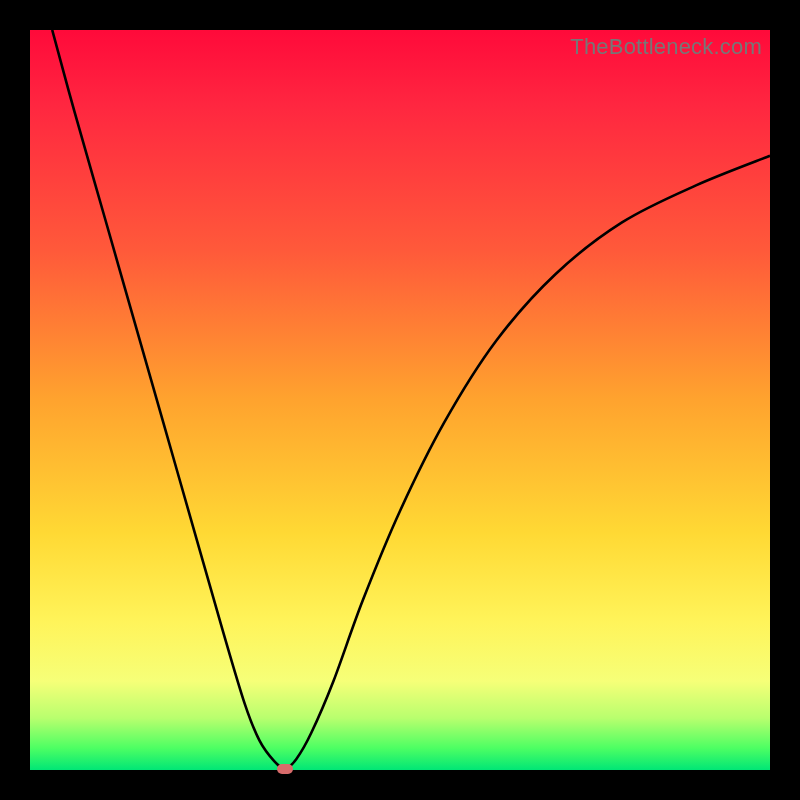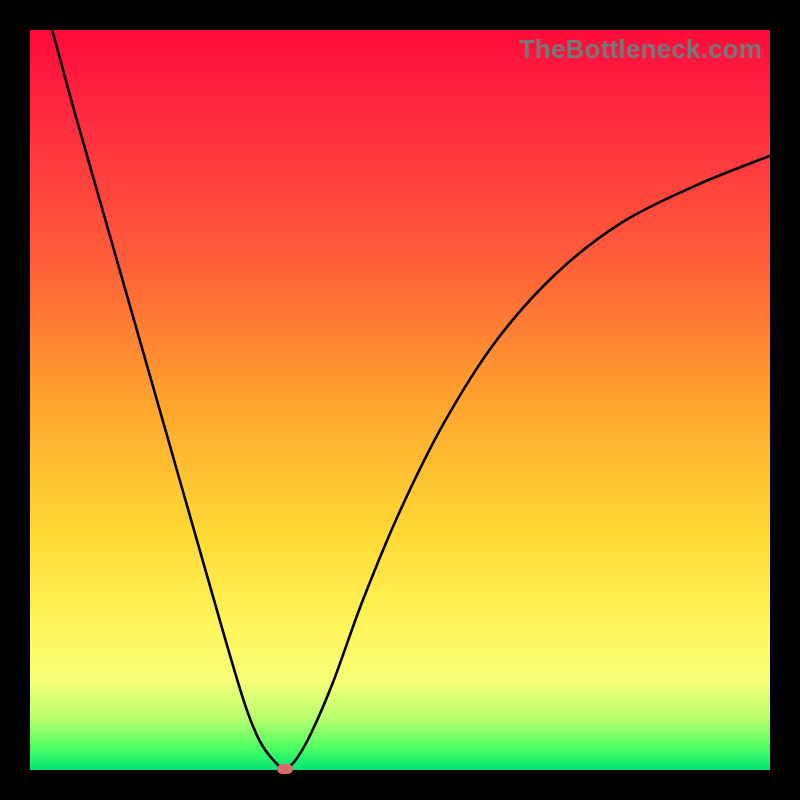--- a/index.html
+++ b/index.html
@@ -36,22 +36,22 @@
       #b8ff6e 93%,
       #4eff63 97%,
       #00e676 100%
     );
   }
   .watermark {
     position: absolute;
     top: 4px;
     right: 8px;
     color: #777;
-    font-size: 26px;
-    font-weight: 700;
+    font-size: 22px;
+    font-weight: 400;
     letter-spacing: 0.2px;
     user-select: none;
   }
   svg.curve {
     position: absolute;
     left: 0;
     top: 0;
     width: 740px;
     height: 740px;
   }

